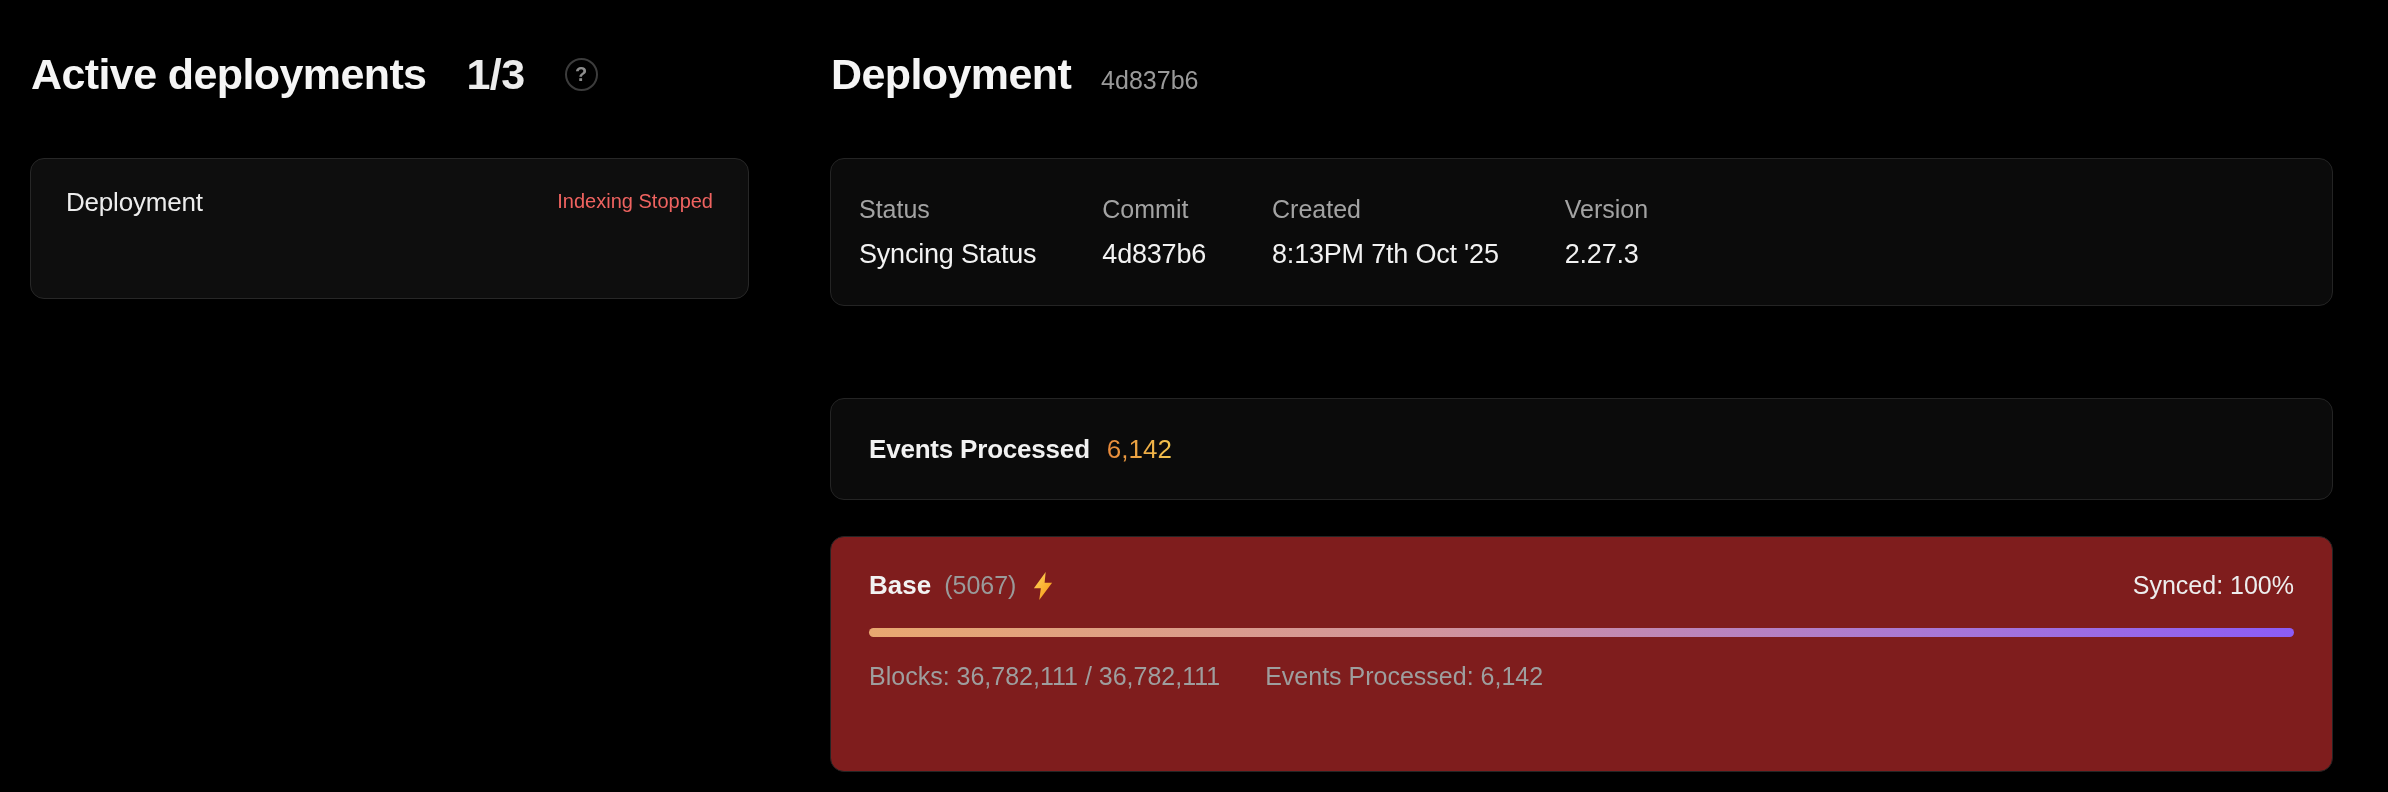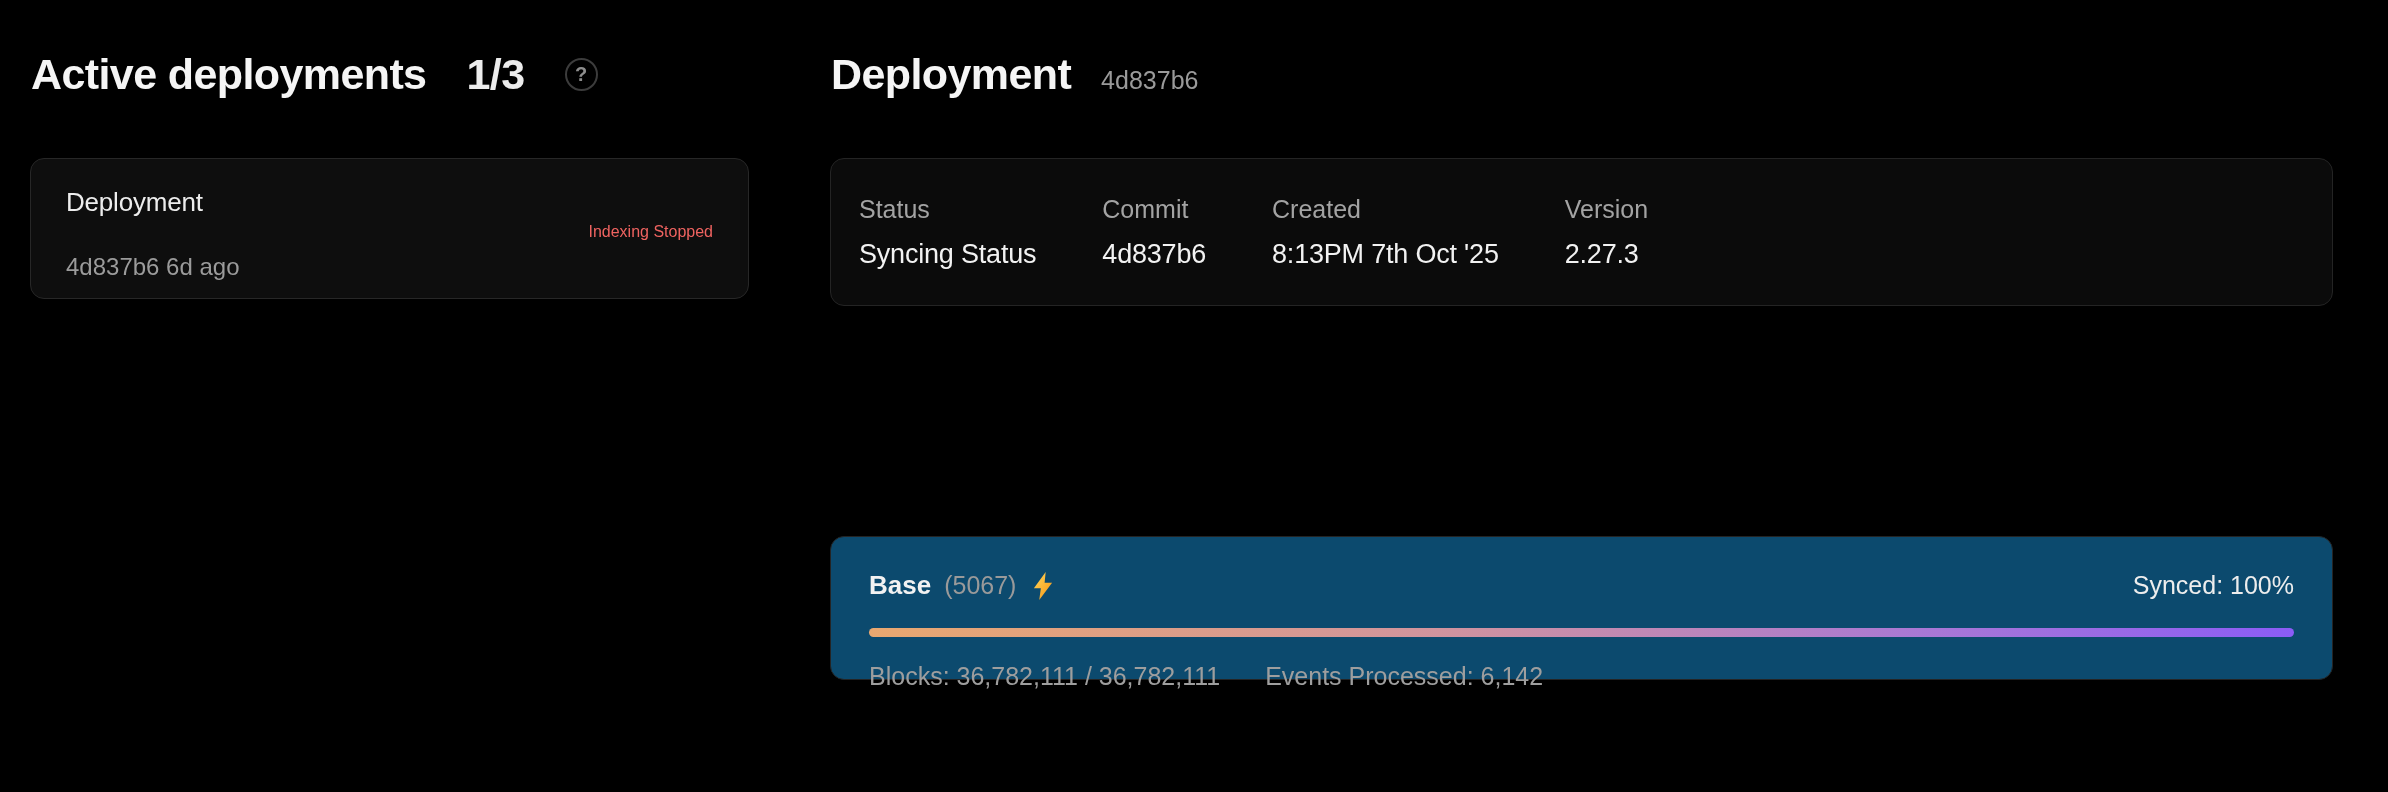--- a/index.html
+++ b/index.html
@@ -20,21 +20,21 @@
   }
 
   .dep-card {
     position:absolute; left:30px; top:158px; width:719px; height:141px; box-sizing:border-box;
     background:#0e0e0e; border:1px solid #272727; border-radius:14px;
     padding:28px 35px; cursor:pointer;
   }
   .dep-card .row { display:flex; justify-content:space-between; align-items:flex-start; }
   .dep-name { font-size:26px; color:#ededed; font-weight:500; letter-spacing:-0.2px; }
   .dep-meta { font-size:24px; color:#9b9b9b; margin-top:12px; }
-  .dep-status { font-size:16px; padding-top:3px;margin-top:33px; }
+  .dep-status { font-size:20px; padding-top:3px; }
   .red { color:#ef6360; }
 
   
   .main-header { position:absolute; left:831px; top:50px; display:flex; align-items:baseline; }
   .main-title { font-size:43px; font-weight:600; color:#f5f5f5; letter-spacing:-0.6px; }
   .main-hash { font-size:25px; color:#9a9a9a; margin-left:30px; }
 
   .status-panel {
     position:absolute; left:830px; top:158px; width:1503px; height:148px; box-sizing:border-box;
     background:#0b0b0b; border:1px solid #242424; border-radius:14px;
@@ -51,22 +51,22 @@
     display:flex; align-items:center; padding:0 38px;
   }
   .metric-label { font-size:26px; font-weight:700; color:#f2f2f2; letter-spacing:-0.2px; }
   .metric-value {
     font-size:26px; margin-left:17px; font-weight:500;
     background:linear-gradient(90deg,#e8883a 0%,#f2c54e 100%);
     -webkit-background-clip:text; background-clip:text; color:transparent;
   }
 
   .base-card {
-    position:absolute; left:830px; top:536px; width:1503px; height:144px; box-sizing:border-box;
-    background:#0c4a6e; border:1px solid #242424; border-radius:14px;
+    position:absolute; left:830px; top:536px; width:1503px; height:236px; box-sizing:border-box;
+    background:#7f1d1d; border:1px solid #242424; border-radius:14px;
     padding:33px 38px;
   }
   .base-head { display:flex; align-items:center; }
   .chain-name { font-size:26px; font-weight:700; color:#f2f2f2; }
   .chain-id { font-size:25px; color:#9a9a9a; margin-left:13px; }
   .bolt { margin-left:14px; display:flex; align-items:center; }
   .synced { margin-left:auto; font-size:25px; color:#ededed; }
   .progress-track { margin-top:27px; height:9px; border-radius:6px; }
   .progress-fill {
     height:100%; border-radius:6px;
@@ -83,21 +83,20 @@
     <span class="t">Active deployments</span>
     <span class="c">1/3</span>
     <span class="help">?</span>
   </div>
 
   <div class="dep-card">
     <div class="row">
       <span class="dep-name">Deployment</span>
       <span class="dep-status red">Indexing Stopped</span>
     </div>
-    <div class="dep-meta">4d837b6 6d ago</div>
   </div>
 
   <div class="main-header">
     <span class="main-title">Deployment</span>
     <span class="main-hash">4d837b6</span>
   </div>
 
   <div class="status-panel">
     <div class="field">
       <span class="field-label">Status</span>
@@ -111,20 +110,24 @@
       <span class="field-label">Created</span>
       <span class="field-value">8:13PM 7th Oct '25</span>
     </div>
     <div class="field">
       <span class="field-label">Version</span>
       <span class="field-value">2.27.3</span>
     </div>
   </div>
 
   <div class="metrics">
+    <div class="metric-card">
+      <span class="metric-label">Events Processed</span>
+      <span class="metric-value">6,142</span>
+    </div>
   </div>
 
   <div class="base-card">
     <div class="base-head">
       <span class="chain-name">Base</span>
       <span class="chain-id">(5067)</span>
       <span class="bolt">
         <svg width="26" height="30" viewBox="0 0 24 28">
           <defs>
             <linearGradient id="boltGrad" x1="0" y1="0" x2="1" y2="1">

